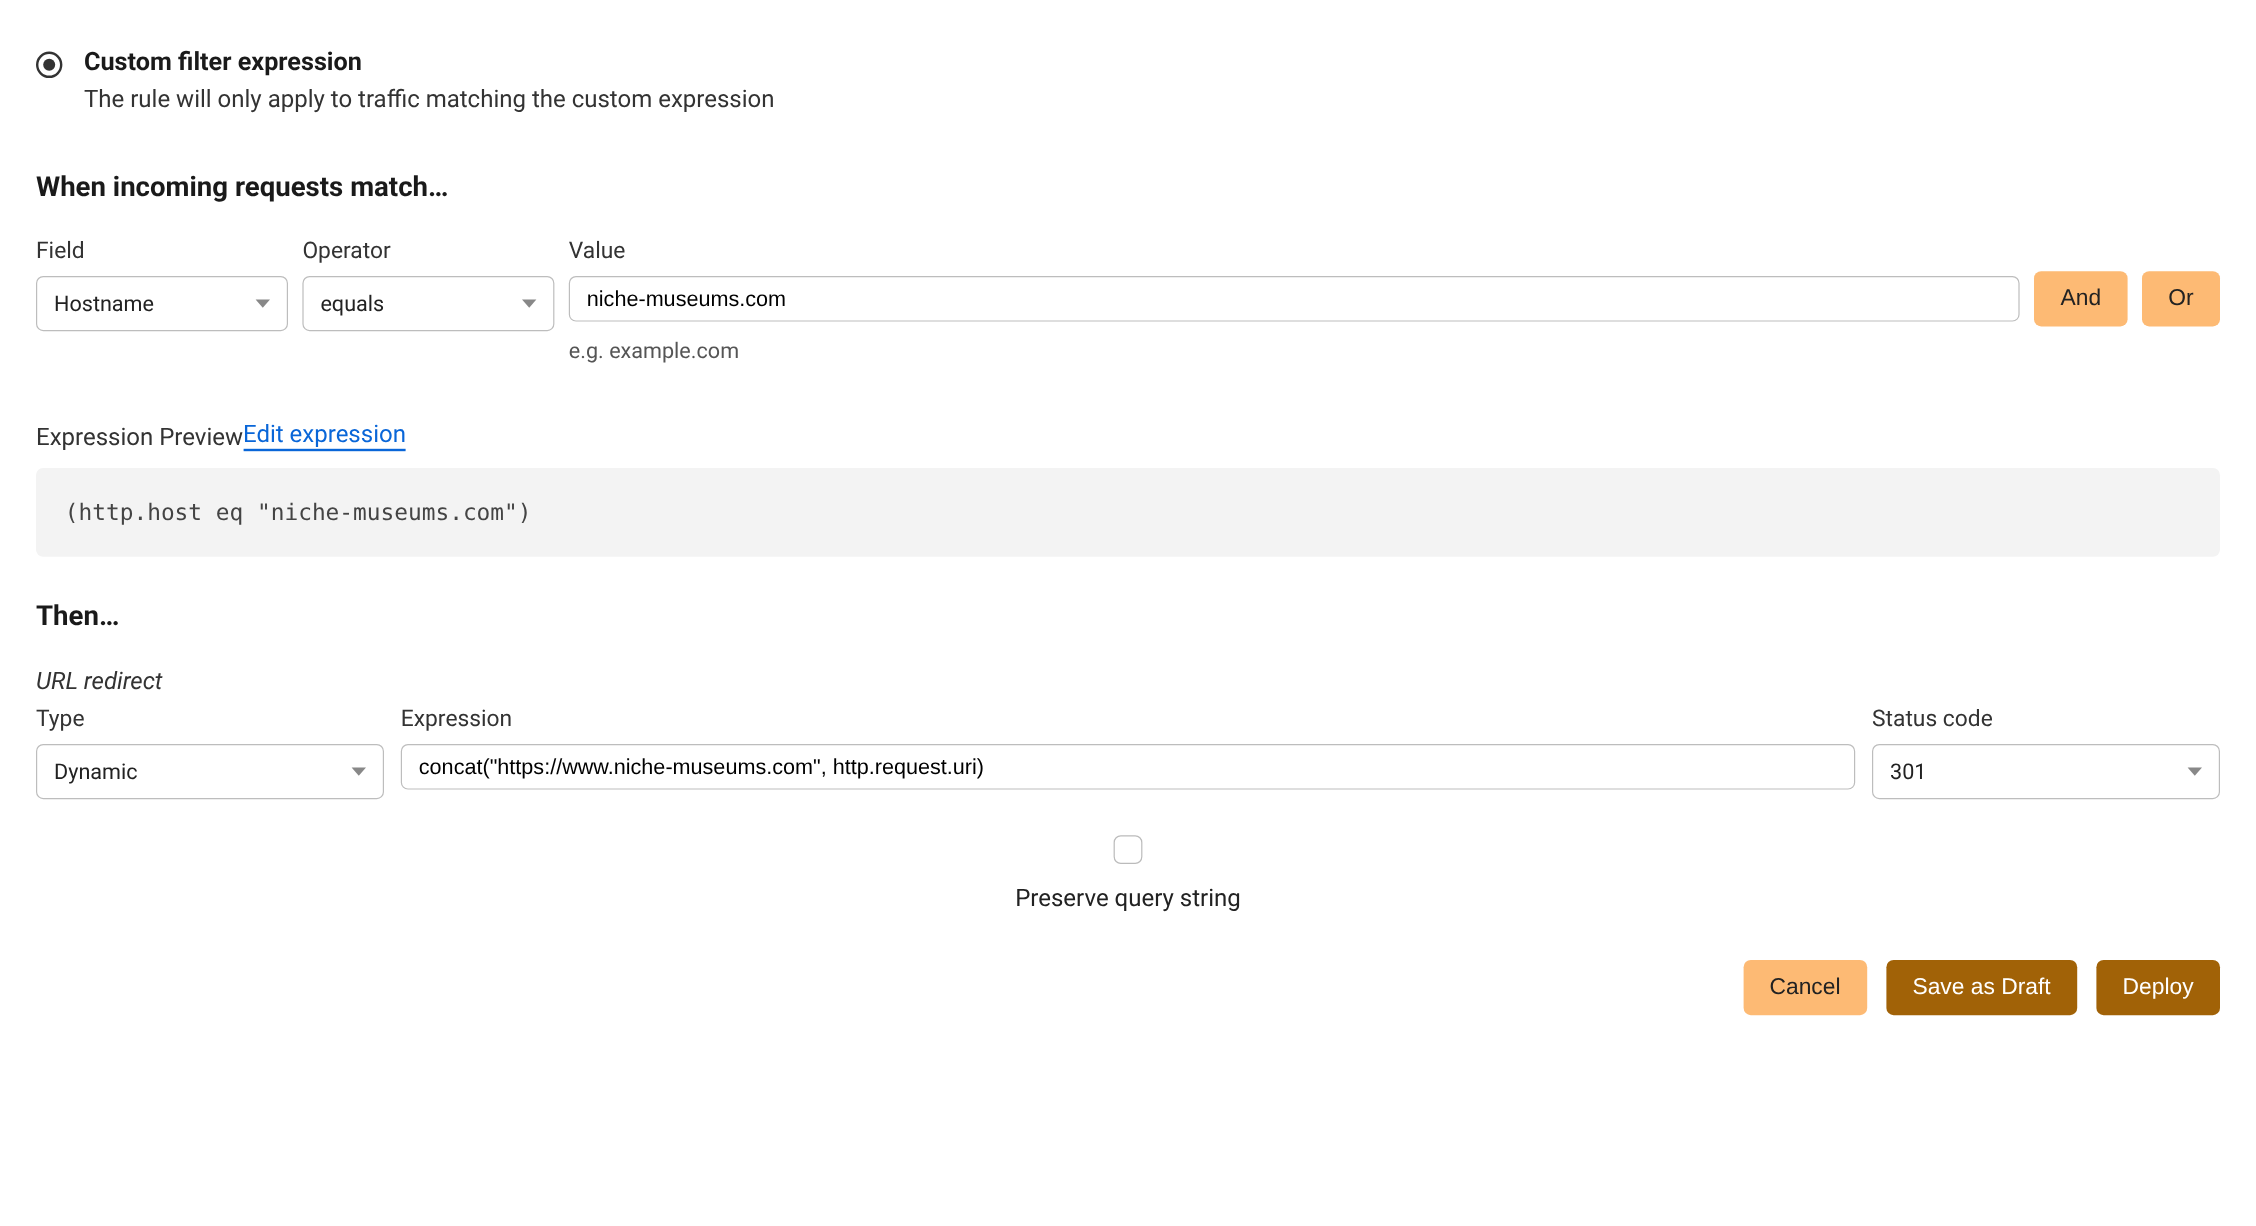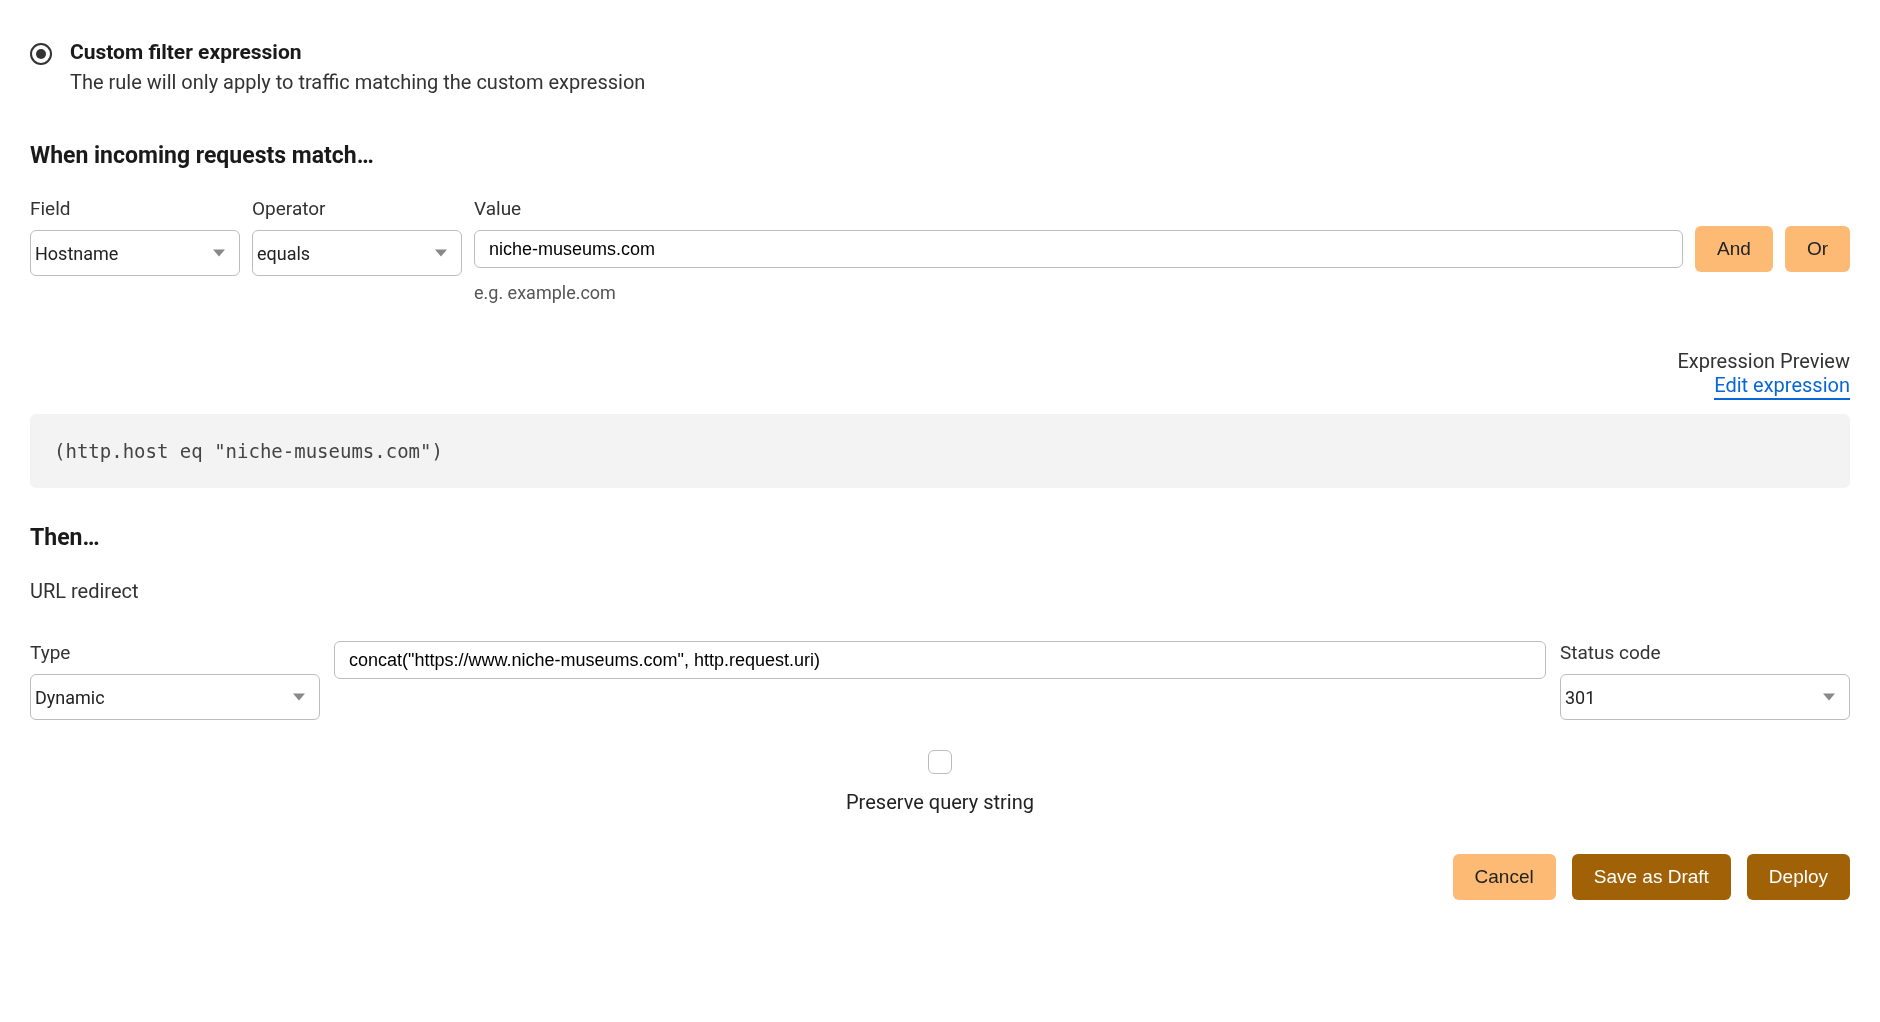--- a/index.html
+++ b/index.html
@@ -28,21 +28,21 @@
     gap: 12px;
     align-items: start;
     margin-bottom: 46px;
   }
   .col { display: flex; flex-direction: column; gap: 8px; }
   .col-label { font-size: 19px; color: #333; margin-bottom: 2px; }
   .select {
     position: relative;
     border: 1px solid #bdbdbd; border-radius: 6px;
     height: 46px; display: flex; align-items: center;
-    padding: 0 4px; background: #fff; font-size: 18px;
+    padding: 0 14px; background: #fff; font-size: 18px;
     cursor: pointer;
   }
   .select .chev {
     position: absolute; right: 14px; top: 50%; transform: translateY(-50%);
     width: 0; height: 0;
     border-left: 6px solid transparent;
     border-right: 6px solid transparent;
     border-top: 7px solid #888;
   }
   .text-input {
@@ -51,29 +51,29 @@
     width: 100%; background: #fff;
   }
   .hint { font-size: 18px; color: #555; margin-top: 6px; }
   .btn {
     height: 46px; padding: 0 22px; border-radius: 6px;
     border: none; font-size: 19px; cursor: pointer;
     display: inline-flex; align-items: center; justify-content: center;
   }
   .btn-gray { background: #fdba74; color: #222; }
   .btn-col { padding-top: 29px; }
-  .preview-row { display: flex; align-items: flex-end; margin-bottom: 14px; flex-direction: column; }
+  .preview-row { display: flex; align-items: flex-end; margin-bottom: 14px; }
   .preview-label { font-size: 20px; color: #333; }
   .edit-link { color: #0966d8; font-size: 20px; text-decoration: none; border-bottom: 2px solid #0966d8; padding-bottom: 1px; }
   .preview-box {
     background: #f3f3f3; border-radius: 6px;
     padding: 26px 24px; font-family: Menlo, Consolas, monospace;
     font-size: 19px; color: #444; margin-bottom: 36px;
   }
-  .subheading { font-size: 20px; color: #333; margin-bottom: 38px; }
+  .subheading { font-size: 20px; color: #333; margin-bottom: 8px; font-style: italic; }
   .redirect-grid {
     display: grid;
     grid-template-columns: 290px 1fr 290px;
     gap: 14px;
     margin-bottom: 30px;
   }
   .checkbox-row { display: flex; align-items: center; gap: 16px; margin-bottom: 40px; flex-direction: column; }
   .checkbox {
     width: 24px; height: 24px; border: 1.5px solid #bbb; border-radius: 6px;
     background: #fff; cursor: pointer;
@@ -136,20 +136,21 @@
 
 <div class="redirect-grid">
   <div class="col">
     <span class="col-label">Type</span>
     <div class="select">
       <span>Dynamic</span>
       <span class="chev"></span>
     </div>
   </div>
   <div class="col">
+    <span class="col-label">Expression</span>
     <input class="text-input" value="concat(&quot;https://www.niche-museums.com&quot;, http.request.uri)" style="">
   </div>
   <div class="col">
     <span class="col-label">Status code</span>
     <div class="select">
       <span>301</span>
       <span class="chev"></span>
     </div>
   </div>
 </div>

